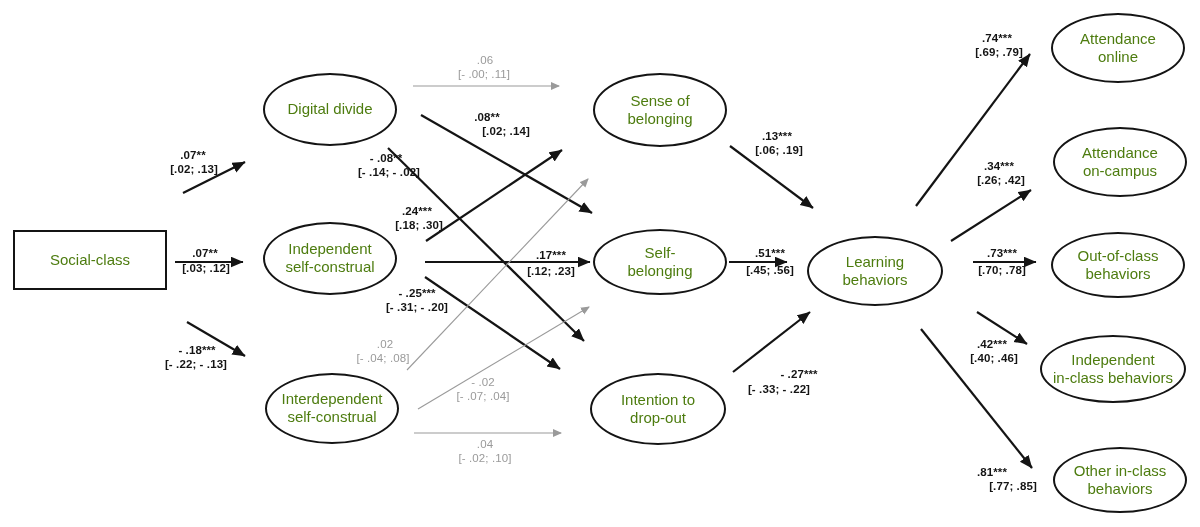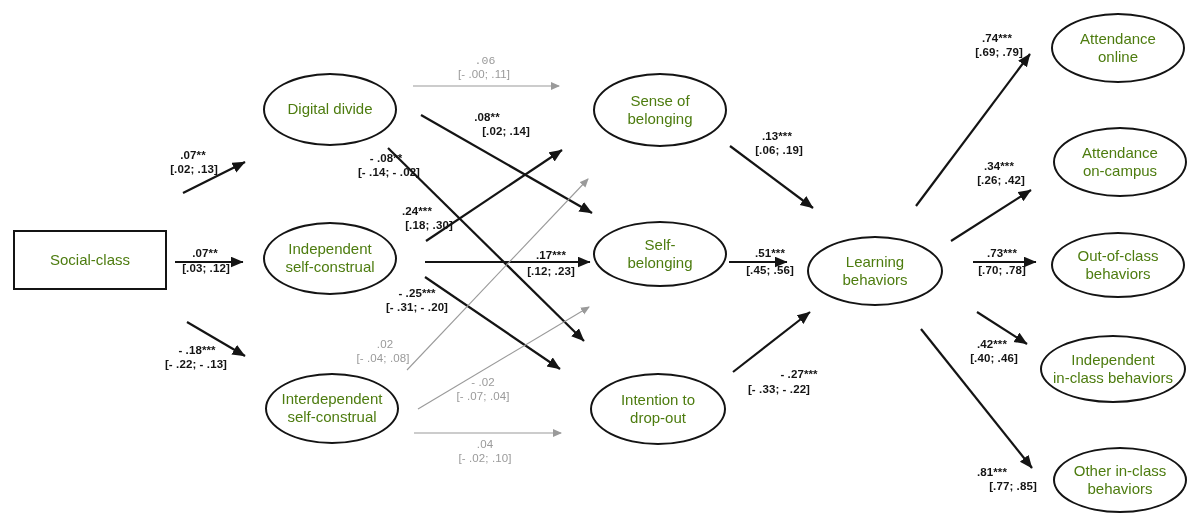--- a/index.html
+++ b/index.html
@@ -69,21 +69,21 @@
         <div>self-construal</div>
       </div>
       <div class="node ellipse" style="left: 265px; top: 372.5px; width: 134px; height: 71px;">
         <div>Interdependent</div>
         <div>self-construal</div>
       </div>
       <div class="node ellipse" style="left: 593px; top: 73px; width: 134px; height: 74px;">
         <div>Sense of</div>
         <div>belonging</div>
       </div>
-      <div class="node ellipse" style="left: 593px; top: 221px; width: 134px; height: 66px;">
+      <div class="node ellipse" style="left: 593px; top: 229px; width: 134px; height: 66px;">
         <div>Self-</div>
         <div>belonging</div>
       </div>
       <div class="node ellipse" style="left: 590px; top: 373px; width: 136px; height: 72px;">
         <div>Intention to</div>
         <div>drop-out</div>
       </div>
       <div class="node ellipse" style="left: 807px; top: 236px; width: 136px; height: 70px;">
         <div>Learning</div>
         <div>behaviors</div>
@@ -109,28 +109,28 @@
         <div>behaviors</div>
       </div>
     </div>
   <div id="labels">
       <div class="lbl b" style="left: 193px; top: 155px;">.07**</div>
       <div class="lbl b" style="left: 194px; top: 169px;">[.02; .13]</div>
       <div class="lbl b" style="left: 205px; top: 253px;">.07**</div>
       <div class="lbl b" style="left: 206px; top: 268px;">[.03; .12]</div>
       <div class="lbl b" style="left: 197px; top: 350px;">- .18***</div>
       <div class="lbl b" style="left: 196px; top: 364px;">[- .22; - .13]</div>
-      <div class="lbl g" style="left: 485px; top: 60px; font-family: Liberation Mono, monospace;">.06</div>
+      <div class="lbl g" style="left: 485px; top: 60px;">.06</div>
       <div class="lbl g" style="left: 484px; top: 74px;">[- .00; .11]</div>
       <div class="lbl b" style="left: 487px; top: 117px;">.08**</div>
       <div class="lbl b" style="left: 506px; top: 131px;">[.02; .14]</div>
       <div class="lbl b" style="left: 386px; top: 158px;">- .08**</div>
       <div class="lbl b" style="left: 389px; top: 172px;">[- .14; - .02]</div>
       <div class="lbl b" style="left: 417px; top: 211px;">.24***</div>
-      <div class="lbl b" style="left: 429px; top: 225px; text-align: center;">[.18; .30]</div>
+      <div class="lbl b" style="left: 419px; top: 225px; text-align: center;">[.18; .30]</div>
       <div class="lbl b" style="left: 551px; top: 255px;">.17***</div>
       <div class="lbl b" style="left: 551px; top: 271px;">[.12; .23]</div>
       <div class="lbl b" style="left: 417px; top: 293px;">- .25***</div>
       <div class="lbl b" style="left: 417px; top: 307px;">[- .31; - .20]</div>
       <div class="lbl g" style="left: 385px; top: 344px;">.02</div>
       <div class="lbl g" style="left: 383px; top: 358px;">[- .04; .08]</div>
       <div class="lbl g" style="left: 483px; top: 382px;">- .02</div>
       <div class="lbl g" style="left: 483px; top: 396px;">[- .07; .04]</div>
       <div class="lbl g" style="left: 485px; top: 444px;">.04</div>
       <div class="lbl g" style="left: 485px; top: 458px;">[- .02; .10]</div>

